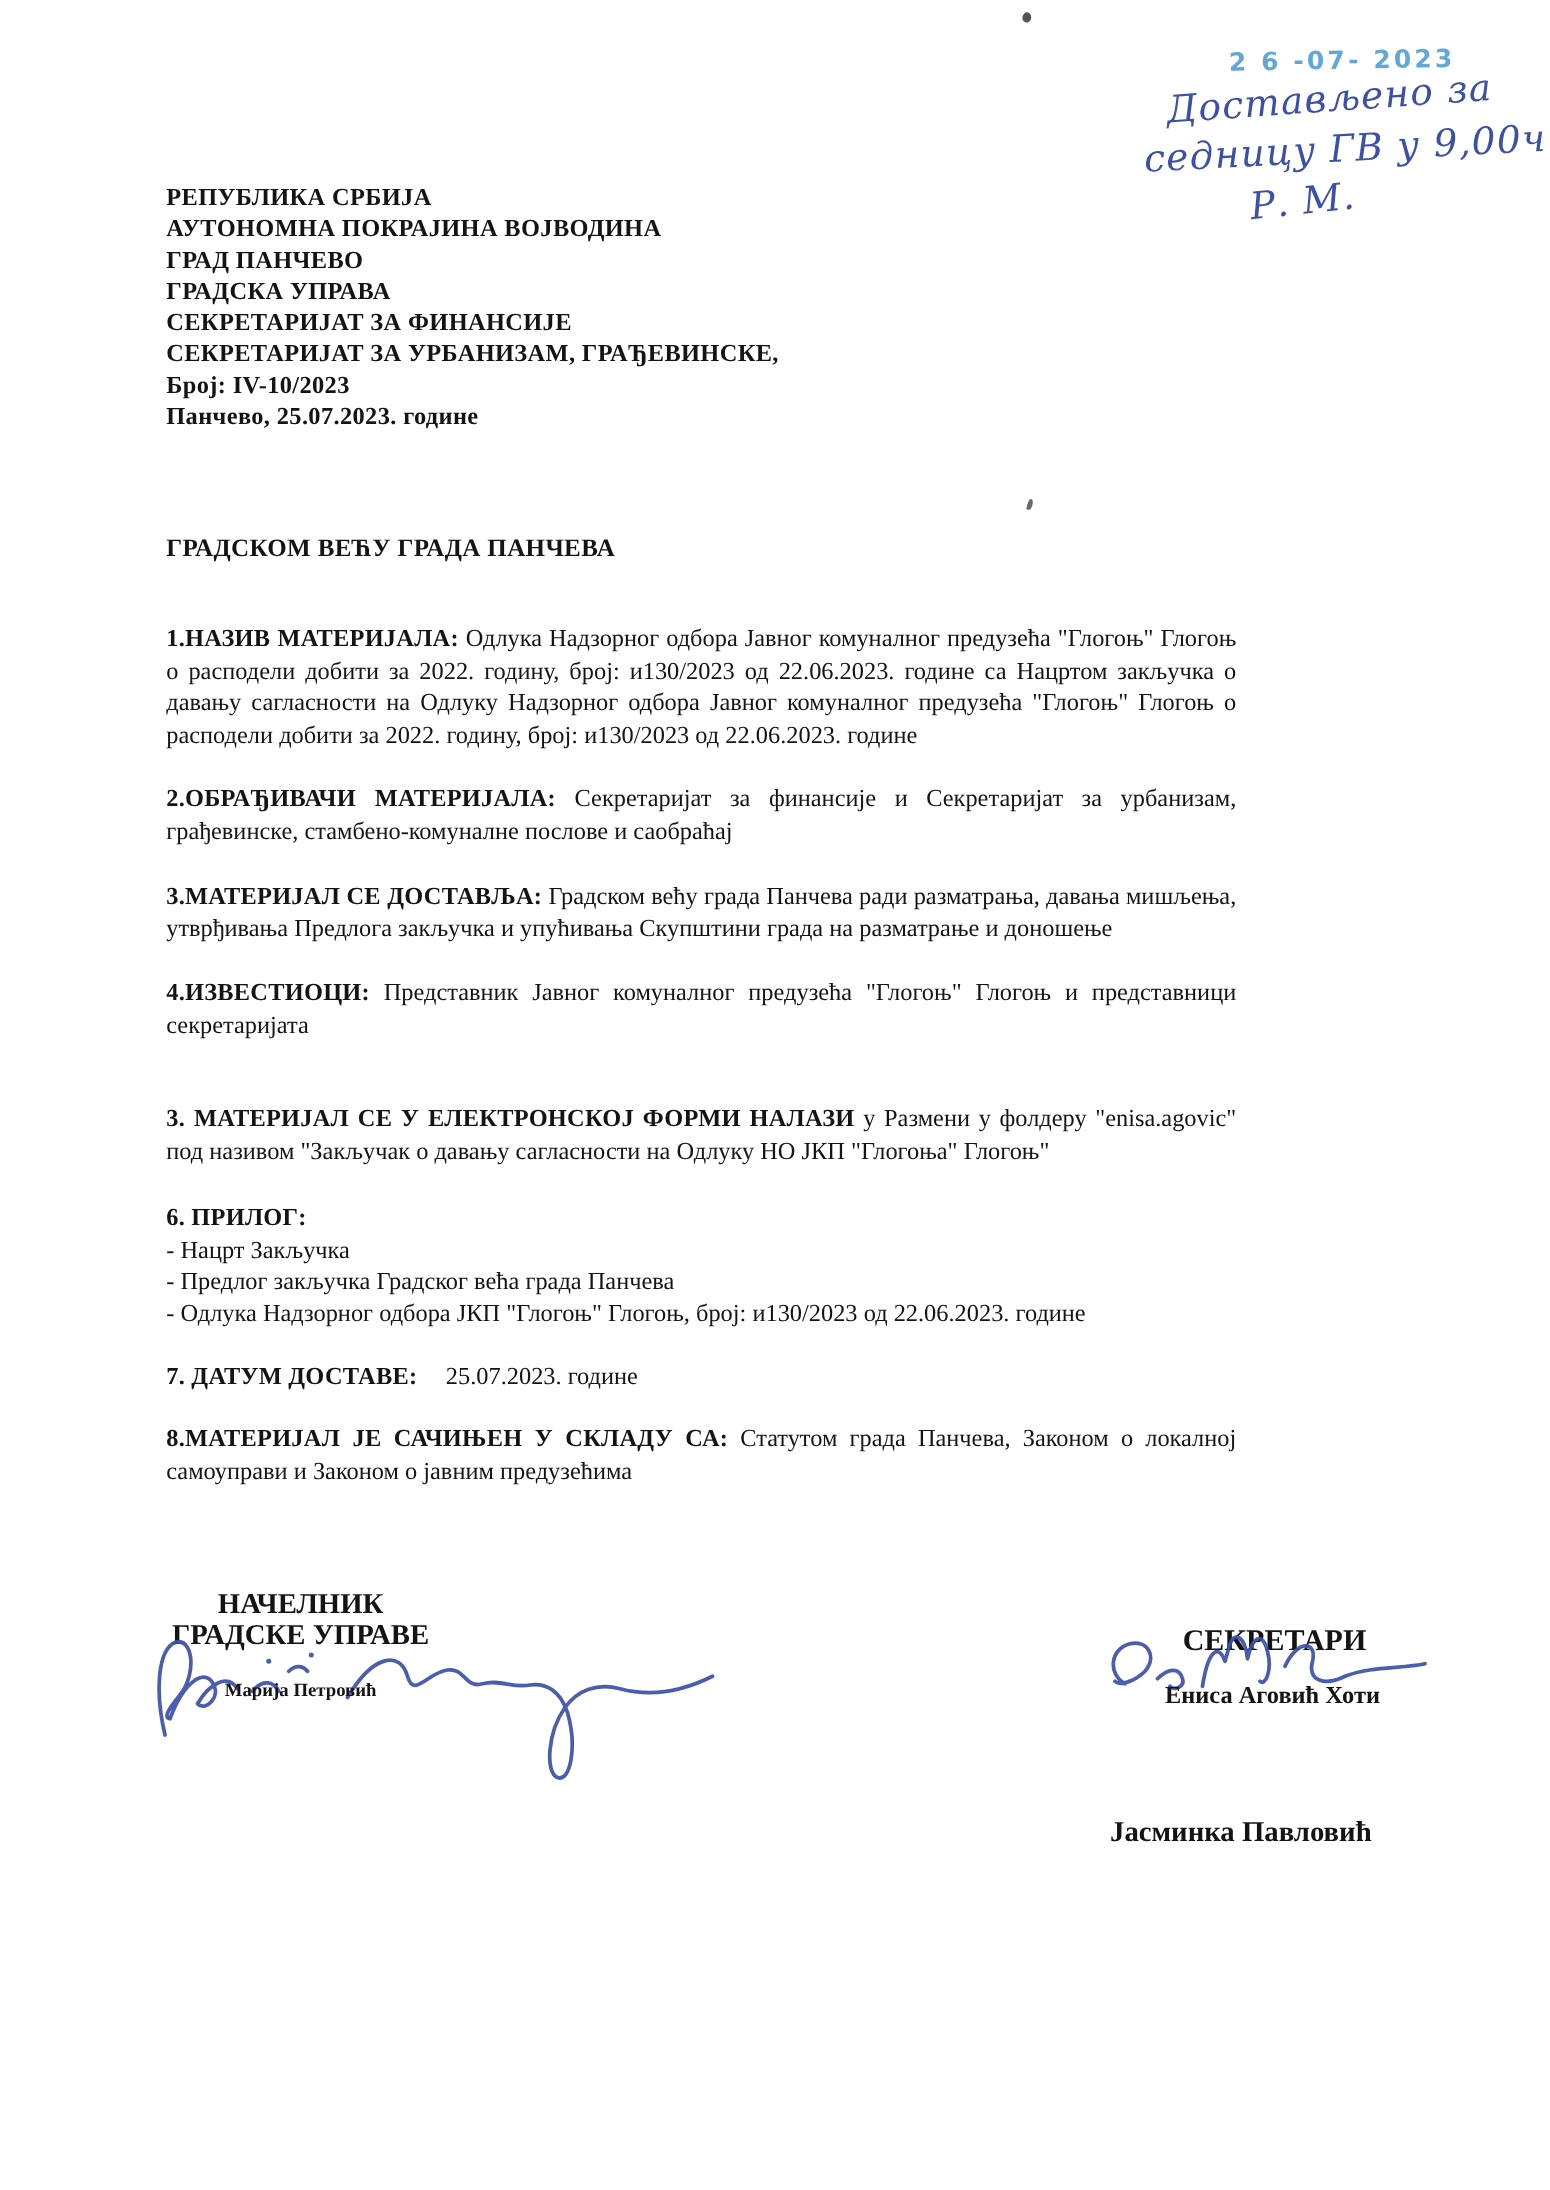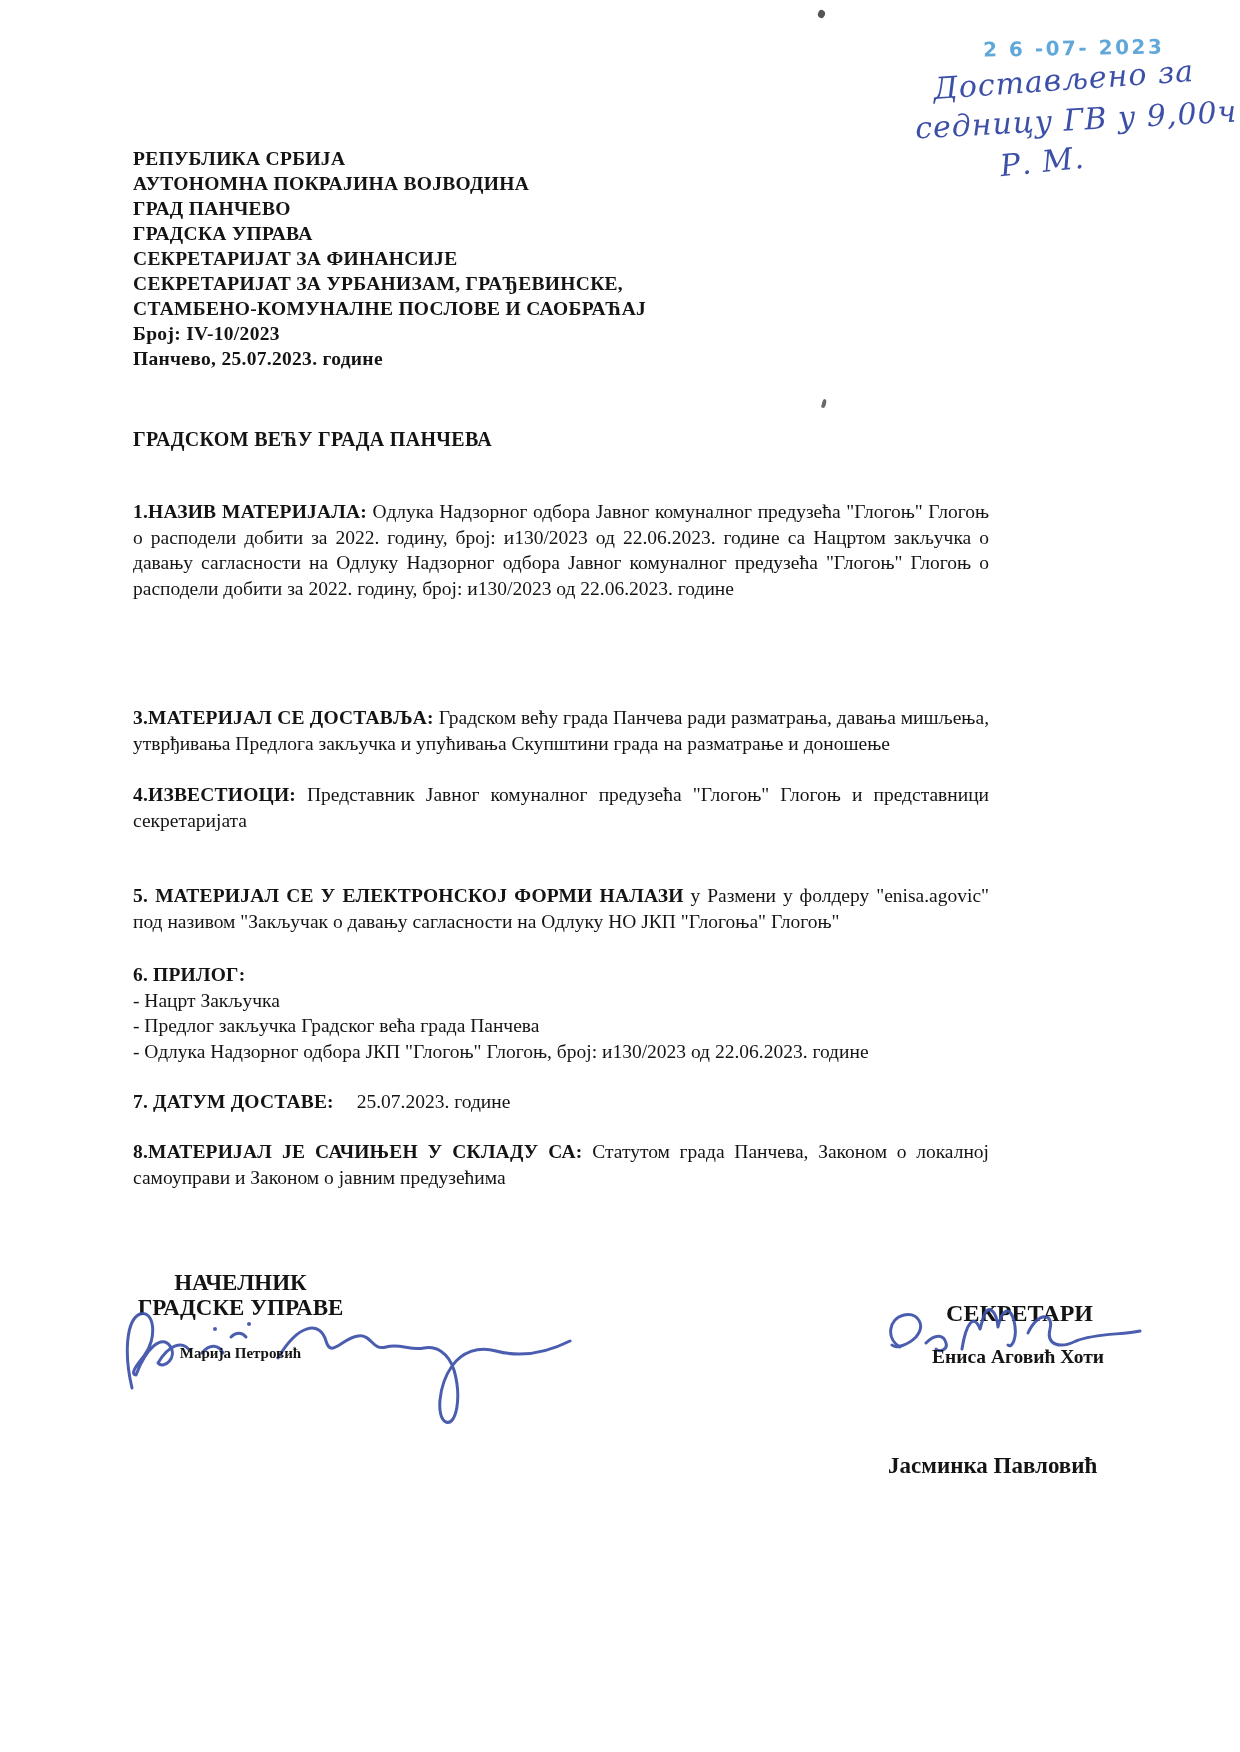--- a/index.html
+++ b/index.html
@@ -58,45 +58,48 @@
   <div class="hw hw2" style="color: rgb(60, 80, 168);">седницу ГВ у 9,00ч</div>
   <div class="hw hw3" style="color: rgb(60, 80, 168);">Р. М.</div>
 
   <div class="letterhead">
     <div>РЕПУБЛИКА СРБИЈА</div>
     <div>АУТОНОМНА ПОКРАЈИНА ВОЈВОДИНА</div>
     <div>ГРАД ПАНЧЕВО</div>
     <div>ГРАДСКА УПРАВА</div>
     <div>СЕКРЕТАРИЈАТ ЗА ФИНАНСИЈЕ</div>
     <div>СЕКРЕТАРИЈАТ ЗА УРБАНИЗАМ, ГРАЂЕВИНСКЕ,</div>
-    <div>СТАМБЕНО-КОМУНАЛНЕ ПОСЛОВЕ И САОБРАЋАЈ</div>
     <div>Број: IV-10/2023</div>
     <div>Панчево, 25.07.2023. године</div>
   </div>
 
   <div class="recipient">ГРАДСКОМ ВЕЋУ ГРАДА ПАНЧЕВА</div>
 
   <p class="para" style="top:499px">
     <b>1.НАЗИВ МАТЕРИЈАЛА:</b>
     <span>Одлука Надзорног одбора Јавног комуналног предузећа "Глогоњ" Глогоњ о расподели добити за 2022. годину, број: и130/2023 од 22.06.2023. године са Нацртом закључка о давању сагласности на Одлуку Надзорног одбора Јавног комуналног предузећа "Глогоњ" Глогоњ о расподели добити за 2022. годину, број: и130/2023 од 22.06.2023. године</span>
   </p>
 
+  <p class="para" style="top:627px">
+    <b>2.ОБРАЂИВАЧИ МАТЕРИЈАЛА:</b>
+    <span>Секретаријат за финансије и Секретаријат за урбанизам, грађевинске, стамбено-комуналне послове и саобраћај</span>
+  </p>
 
   <p class="para" style="top:705px">
     <b>3.МАТЕРИЈАЛ СЕ ДОСТАВЉА:</b>
     <span>Градском већу града Панчева ради разматрања, давања мишљења, утврђивања Предлога закључка и упућивања Скупштини града на разматрање и доношење</span>
   </p>
 
   <p class="para" style="top:782px">
     <b>4.ИЗВЕСТИОЦИ:</b>
     <span>Представник Јавног комуналног предузећа "Глогоњ" Глогоњ и представници секретаријата</span>
   </p>
 
   <p class="para" style="top:883px">
-    <b>5. МАТЕРИЈАЛ СЕ У ЕЛЕКТРОНСКОЈ ФОРМИ НАЛАЗИ</b>
+    <b>3. МАТЕРИЈАЛ СЕ У ЕЛЕКТРОНСКОЈ ФОРМИ НАЛАЗИ</b>
     <span>у Размени у фолдеру "enisa.agovic" под називом "Закључак о давању сагласности на Одлуку НО ЈКП "Глогоња" Глогоњ"</span>
   </p>
 
   <div class="para attach" style="top:962px">
     <b>6. ПРИЛОГ:</b>
     <div>- Нацрт Закључка</div>
     <div>- Предлог закључка Градског већа града Панчева</div>
     <div>- Одлука Надзорног одбора ЈКП "Глогоњ" Глогоњ, број: и130/2023 од 22.06.2023. године</div>
   </div>
 

